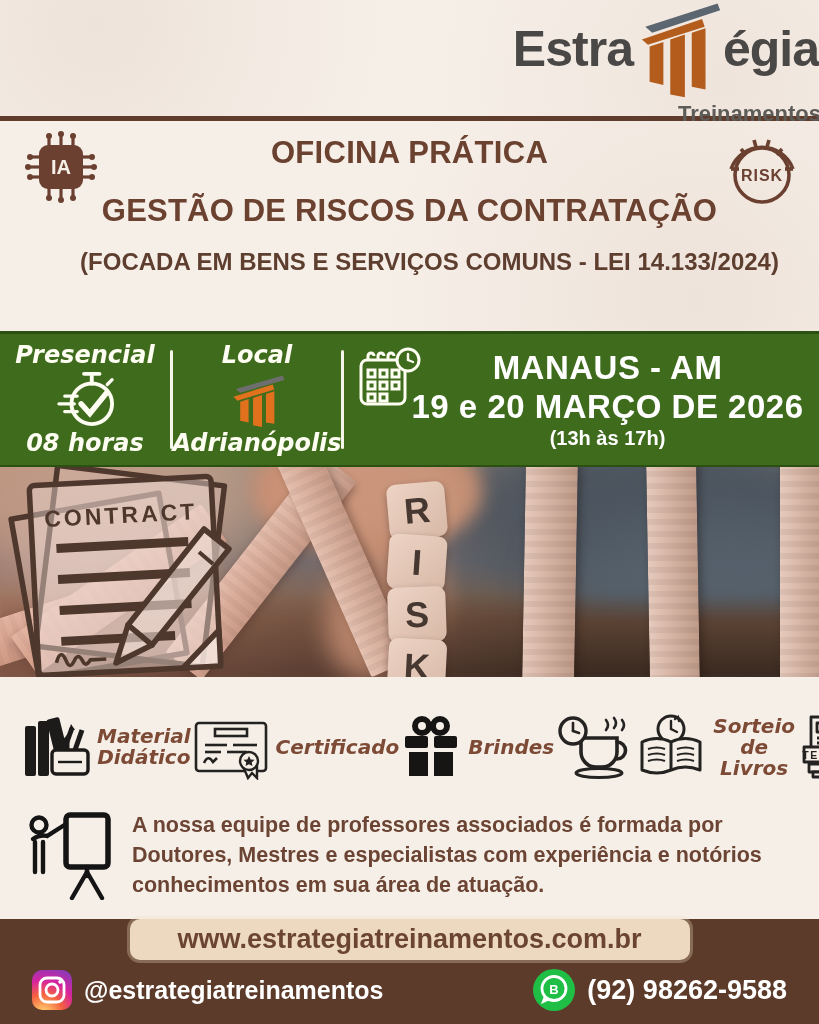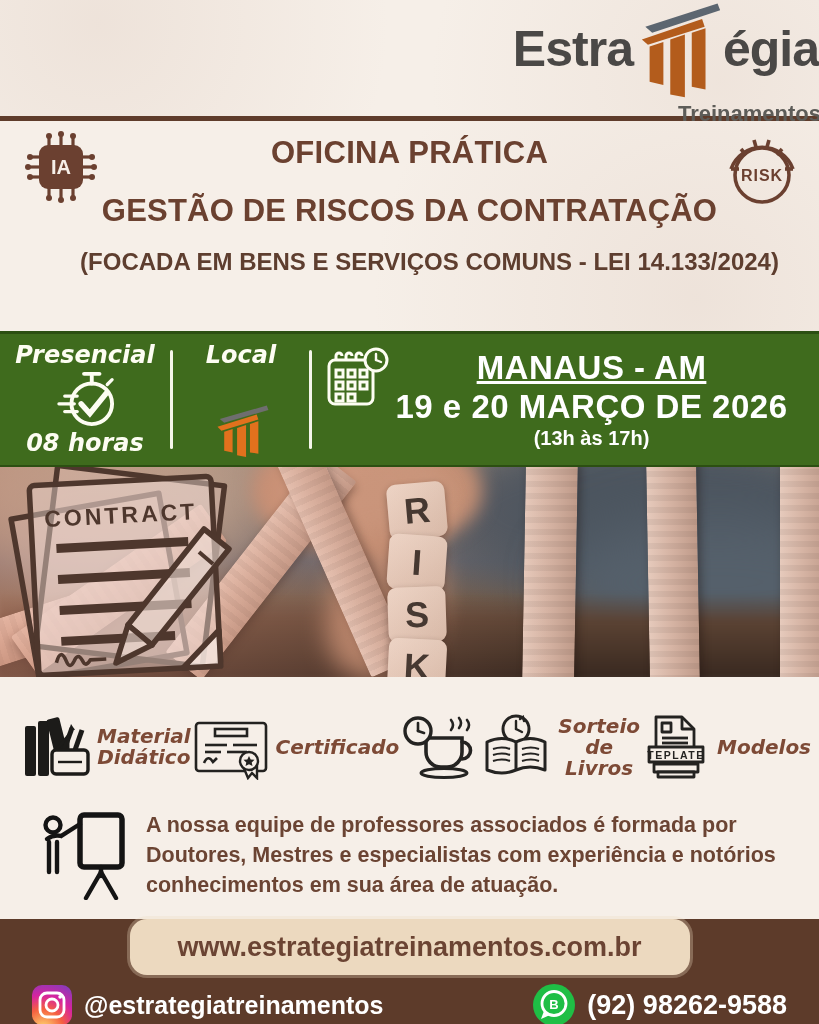--- a/index.html
+++ b/index.html
@@ -27,27 +27,27 @@
   .main-title { padding-top:14px; font-size:31px; font-weight:bold; color:#6b4130; letter-spacing:.3px; }
   .sub-title { margin-top:22px; font-size:31px; font-weight:bold; color:#6b4130; letter-spacing:.2px;text-align:center; }
   .highlight-line { margin-top:23px; font-size:23px; font-weight:bold; color:#cf4f28; letter-spacing:.2px; }
   .scope-line { margin-top:19px; font-size:24px; font-weight:bold; color:#5e3e2f;margin-left:40px; }
 
   
   .info-banner { height:136px; background:#3f6b1d; border-top:3px solid #2c4f12; border-bottom:2px solid #2c4f12;
     display:flex; align-items:stretch; color:#fdfdf2; }
   .ib-col { display:flex; flex-direction:column; align-items:center; justify-content:space-between; padding:7px 0 8px; }
   .ib-col.modality { width:170px; }
-  .ib-col.location { width:136px; }
+  .ib-col.location { width:168px; }
   .ib-label { font-size:24px; color:#fdfdf2; }
   .ib-value { font-size:24px; color:#fdfdf2; }
   .ib-divider { width:3px; background:#f5f5ea; margin:16px 0; border-radius:2px; }
   .ib-right { flex:1; position:relative; display:flex; flex-direction:column; justify-content:center; align-items:center; padding-left:52px; gap:1px; }
   .calendar-wrap { position:absolute; left:12px; top:12px; }
-  .ib-city { font-size:33px; font-weight:bold; letter-spacing:.5px; color:#fff;text-decoration:underline; }
+  .ib-city { font-size:33px; font-weight:bold; letter-spacing:.5px; color:#fff; }
   .ib-date { font-size:33px; font-weight:bold; letter-spacing:.5px; color:#fff; }
   .ib-time { font-size:20px; font-weight:bold; color:#fff; }
 
   
   .photo { position:relative; height:210px; overflow:hidden;
     background:linear-gradient(180deg,#8d8478 0%,#6f6d6a 25%,#5c6169 45%,#6a5a4c 62%,#6e5545 75%,#42312a 100%); }
   .blob { position:absolute; border-radius:50%; }
   .light-blob { left:-50px; top:-50px; width:320px; height:170px; background:#b7a896; filter:blur(30px); opacity:.75; }
   .shirt-blob { left:430px; top:-40px; width:430px; height:170px; background:#4c555f; filter:blur(24px); }
   .shirt-blob2 { left:560px; top:50px; width:320px; height:130px; background:#55606b; filter:blur(26px); }
@@ -80,26 +80,26 @@
     background:linear-gradient(90deg, rgba(224,148,122,.42), rgba(224,148,122,.18) 40%, rgba(224,148,122,0) 68%); }
   .contract-wrap { position:absolute; left:4px; top:0; z-index:8; }
 
   
   .benefits { height:128px; display:flex; justify-content:space-between; padding:12px 20px 0; background:#f6efe8; }
   .benefit { flex:1; display:flex; flex-direction:row; align-items:center; gap:5px; }
   .benefit-icon { height:66px; display:flex; align-items:flex-end; justify-content:center; }
   .benefit-label { font-size:20px; color:#7d4a36; text-align:center; line-height:1.05; }
 
   
-  .team { height:100px; display:flex; align-items:center; gap:20px; padding:0 40px; background:#f6efe8; }
+  .team { height:100px; display:flex; align-items:center; gap:20px; padding:0 26px; background:#f6efe8; }
   .team-text { font-size:21.5px; font-weight:bold; color:#6b4433; line-height:1.4; }
 
   
   .footer { height:107px; background:#5d3b2a; }
-  .site-pill { width:560px; height:56px; margin:14px auto 0; background:#ecd9bf; border-radius:17px;
+  .site-pill { width:560px; height:41px; margin:14px auto 0; background:#ecd9bf; border-radius:10px;
     box-shadow:0 0 0 3px rgba(236,217,191,.3); display:flex; align-items:center; justify-content:center;
     font-size:27px; font-weight:bold; color:#6b4433; cursor:pointer; }
   .contact-row { display:flex; justify-content:space-between; align-items:center; padding:9px 32px 0; }
   .contact { display:flex; align-items:center; gap:12px; color:#fff; cursor:pointer; }
   .ig-badge { width:40px; height:40px; border-radius:10px;
     background:radial-gradient(circle at 28% 110%, #fdc468 8%, #f56040 38%, #d6249f 64%, #8a3ab9 92%);
     display:flex; align-items:center; justify-content:center; }
   .handle-text { font-size:25px; font-weight:bold; }
   .wa-badge { width:42px; height:42px; border-radius:50%; background:#1fbe45; display:flex; align-items:center; justify-content:center; }
   .phone-text { font-size:27px; font-weight:bold; }
@@ -197,20 +197,21 @@
     <div class="ib-divider"></div>
     <div class="ib-col location">
       <span class="ib-label script">Local</span>
       <svg width="60" height="56" viewBox="0 0 100 100">
         <polygon points="12,32 96,8 99,16 20,39" fill="#6e6e6e"></polygon>
         <polygon points="8,46 78,24 81,33 15,53" fill="#e2711d"></polygon>
         <polygon points="20,55 35,50 35,92 20,89" fill="#e2711d"></polygon>
         <polygon points="43,48 59,43 59,100 43,97" fill="#e2711d"></polygon>
         <polygon points="66,41 81,36 81,94 66,92" fill="#e2711d"></polygon>
       </svg>
+      <span class="ib-value script">Adrianópolis</span>
     </div>
     <div class="ib-divider"></div>
     <div class="ib-right">
       <svg class="calendar-wrap" width="66" height="64" viewBox="0 0 66 64">
         <g stroke="#fdfdf2" fill="none" stroke-width="3">
           <rect x="5" y="14" width="44" height="44" rx="6"></rect>
           <path d="M12,14 v-4 a3,3 0 0 1 6,0"></path>
             <path d="M22,14 v-4 a3,3 0 0 1 6,0"></path>
             <path d="M32,14 v-4 a3,3 0 0 1 6,0"></path>
           <rect x="12" y="24" width="7" height="7"></rect>
@@ -309,20 +310,35 @@
           <path d="M13,45 q4,-9 9,-1 l4,-4"></path>
         </g>
         <g stroke="#232220" stroke-width="2.4" fill="#f6efe8">
           <polygon points="52,48 57,60 61,55 66,60 66,46"></polygon>
           <circle cx="58" cy="43" r="9"></circle>
           <path d="M58,38 l1.7,3.4 3.8,.4 -2.8,2.6 .8,3.7 -3.5,-1.9 -3.5,1.9 .8,-3.7 -2.8,-2.6 3.8,-.4 z" fill="#232220" stroke="none"></path>
         </g>
       </svg>
         </div>
       <span class="benefit-label script">Certificado</span>
+    </div>
+    <div class="benefit">
+      <div class="benefit-icon">
+          <svg width="64" height="66" viewBox="0 0 64 66">
+        <g stroke="#161513" stroke-width="6" fill="none">
+          <circle cx="23" cy="12" r="7"></circle>
+              <circle cx="41" cy="12" r="7"></circle>
+        </g>
+        <rect x="6" y="22" width="23" height="12" rx="2" fill="#161513"></rect>
+        <rect x="35" y="22" width="23" height="12" rx="2" fill="#161513"></rect>
+        <rect x="10" y="38" width="19" height="24" fill="#161513"></rect>
+        <rect x="35" y="38" width="19" height="24" fill="#161513"></rect>
+      </svg>
+        </div>
+      <span class="benefit-label script">Brindes</span>
     </div>
     <div class="benefit">
       <div class="benefit-icon">
           <svg width="80" height="66" viewBox="0 0 80 66">
         <g stroke="#242321" fill="none" stroke-linecap="round">
           <path d="M52,6 q4,5 0,10" stroke-width="2.6"></path>
           <path d="M60,4 q4,5 0,10" stroke-width="2.6"></path>
           <path d="M68,6 q4,5 0,10" stroke-width="2.6"></path>
           <ellipse cx="45" cy="59" rx="23" ry="4.5" stroke-width="3"></ellipse>
           <path d="M27,24 h36 v14 a15,15 0 0 1 -15,15 h-6 a15,15 0 0 1 -15,-15 z" stroke-width="3.6"></path>

